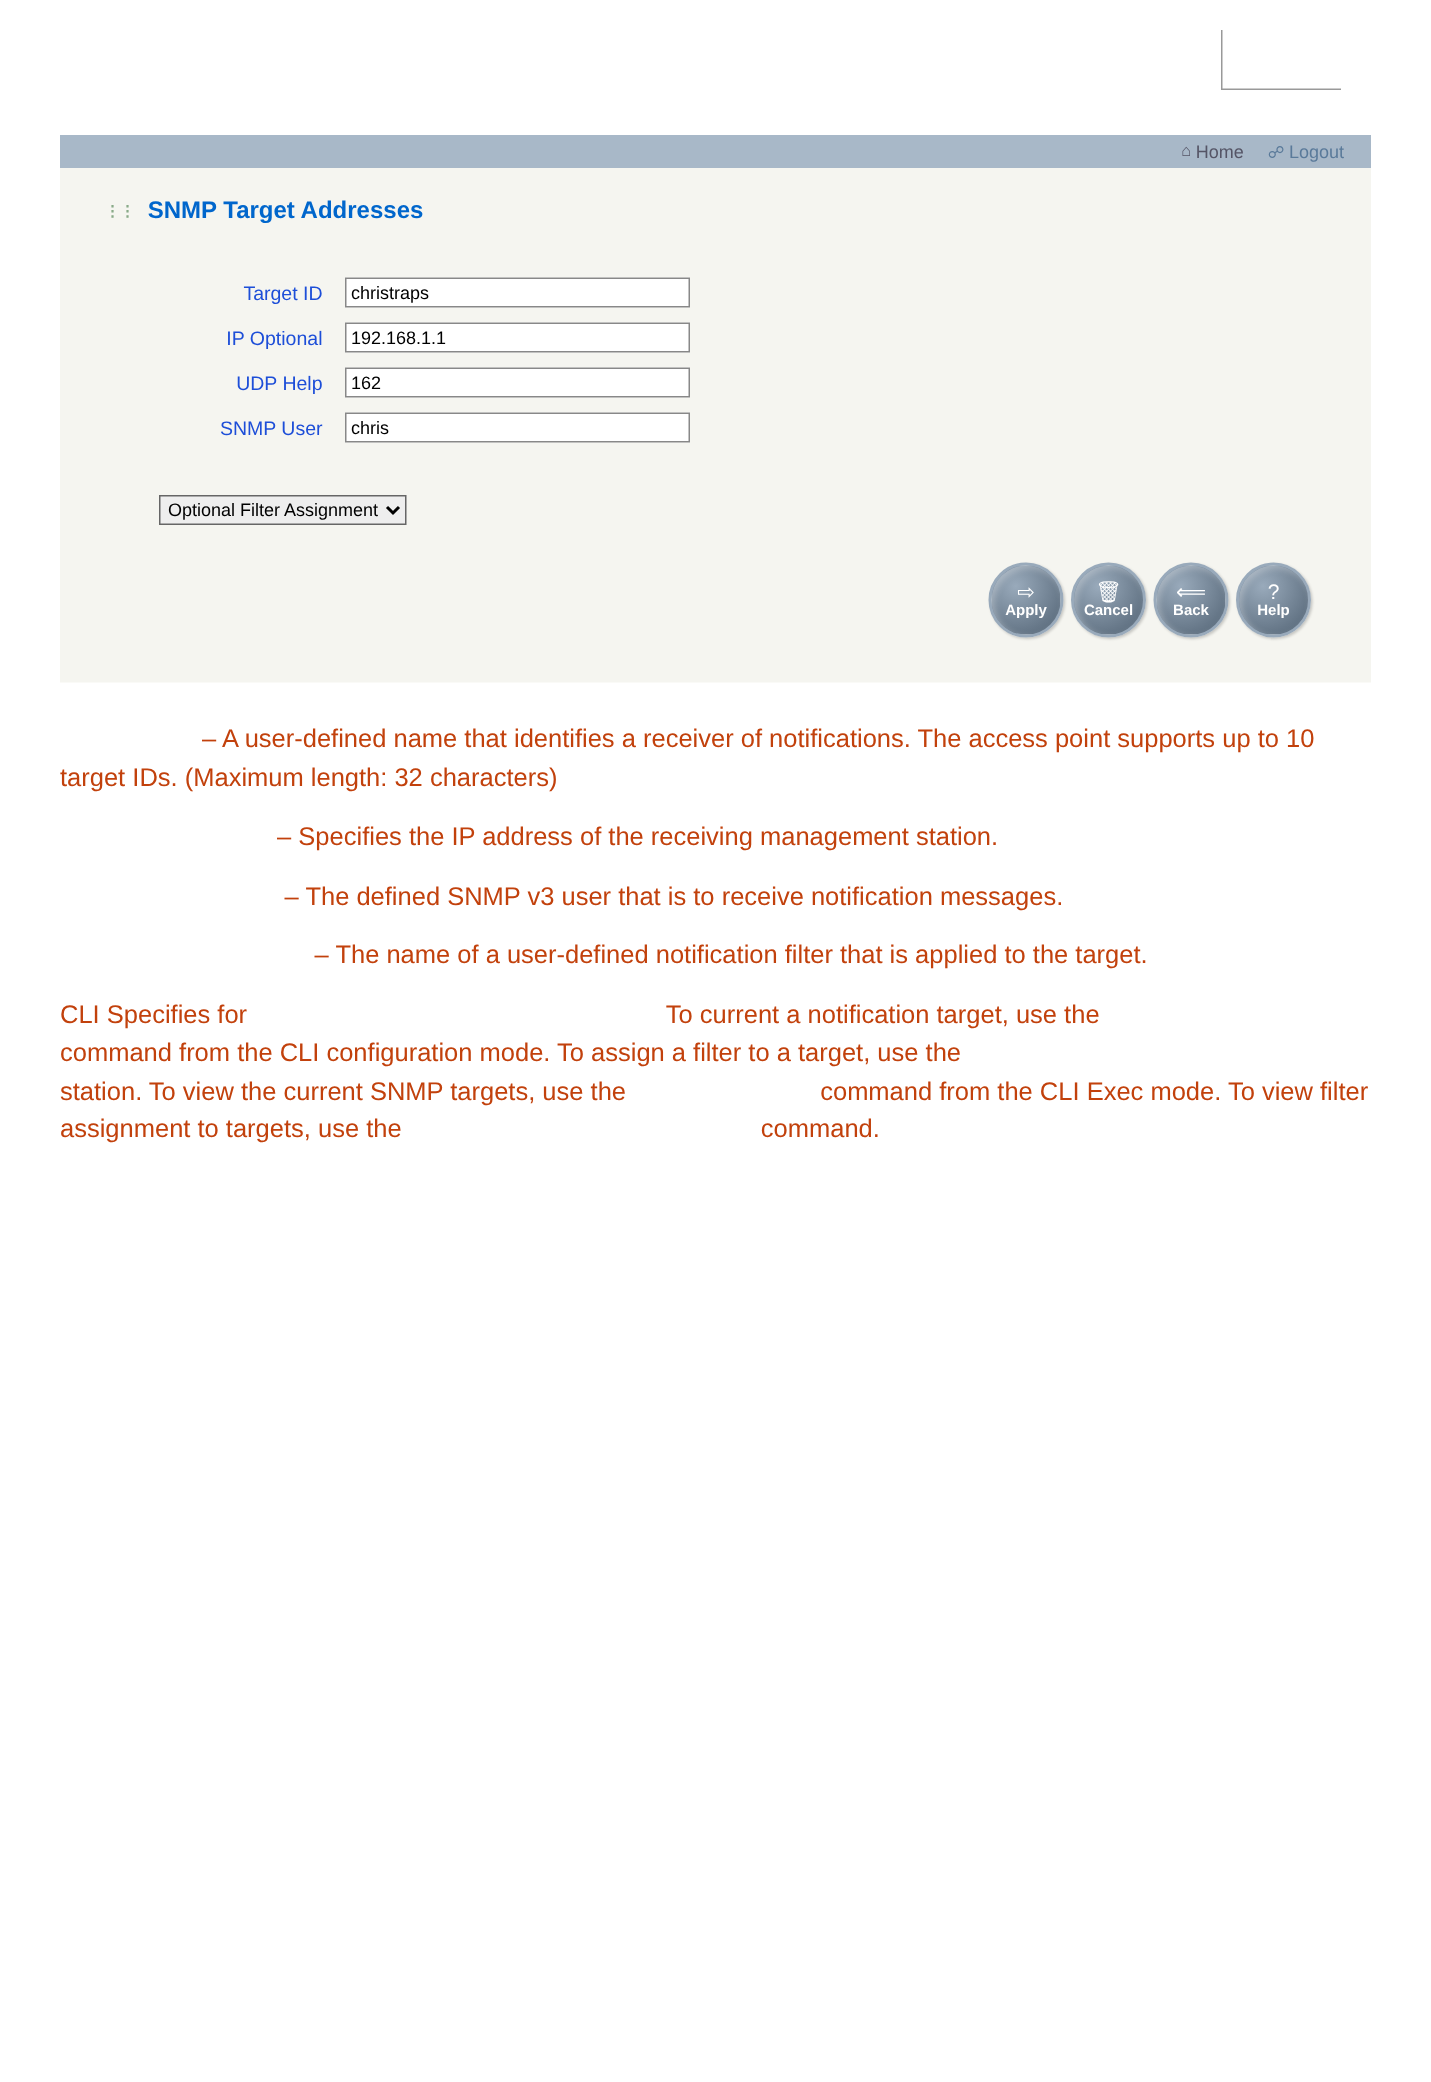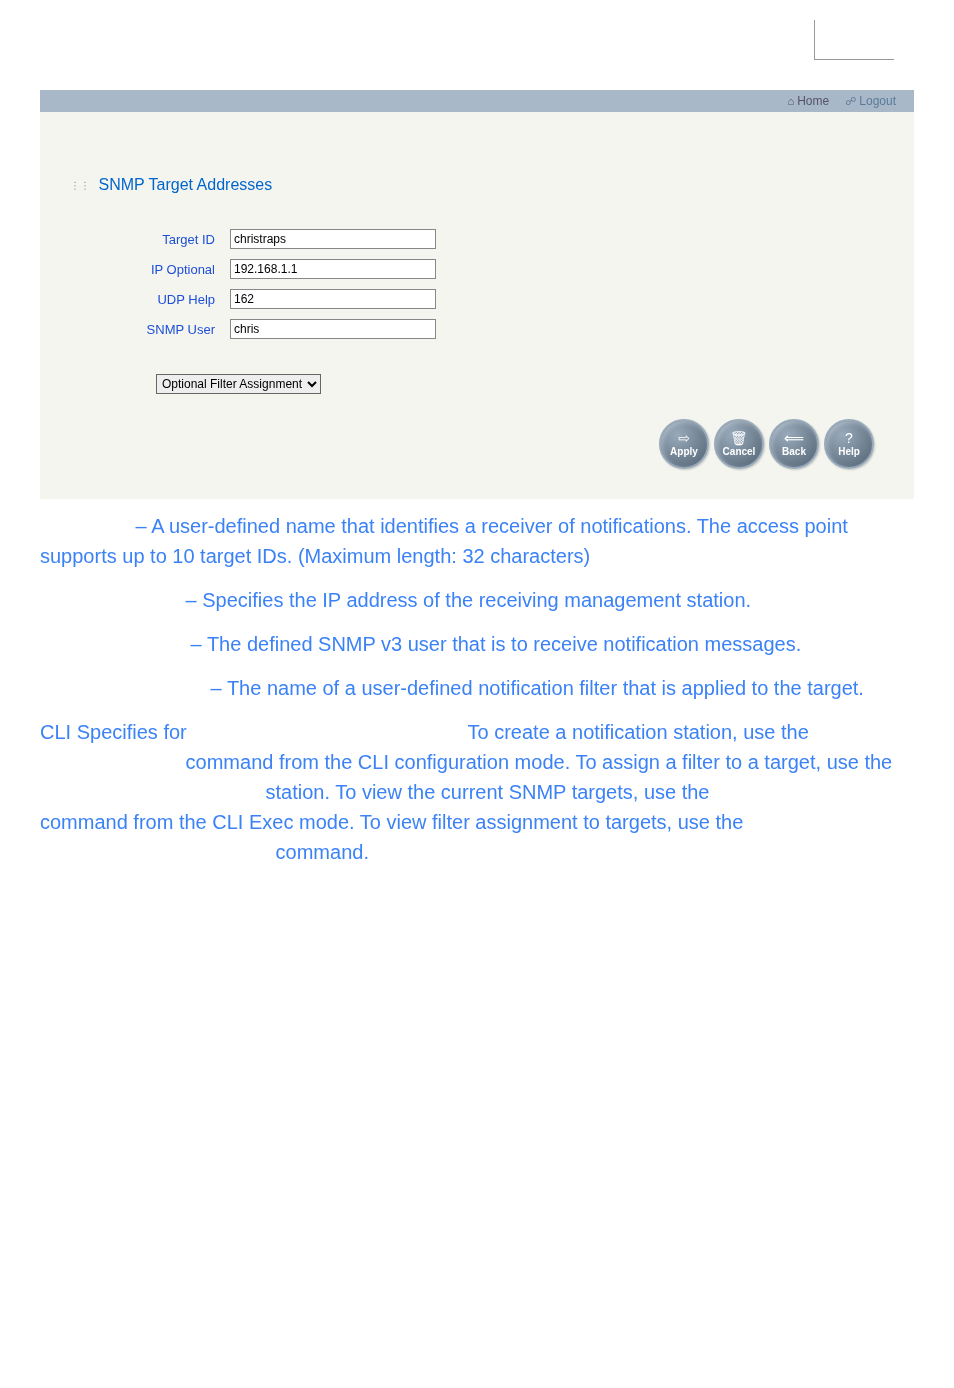--- a/index.html
+++ b/index.html
@@ -47,23 +47,22 @@
       margin-right: 3px;
       font-size: 11px;
     }
     .panel {
       background: #f5f5f0;
       padding: 20px 30px 30px 30px;
     }
     .panel-title {
       color: #0066cc;
       font-size: 16px;
-      font-weight: normal;
+      font-weight: bold;
       margin-bottom: 30px;
-      margin-top: 44px;
     }
     .panel-title .dots {
       color: #8a8;
       margin-right: 4px;
       font-size: 10px;
       vertical-align: middle;
     }
     .form-area {
       display: table;
       margin-left: 20px;
@@ -78,30 +77,30 @@
       text-align: right;
       padding: 5px 15px 5px 0;
       vertical-align: middle;
       width: 140px;
     }
     .form-input-cell {
       display: table-cell;
       padding: 5px 0;
     }
     .form-input {
-      width: 206px;
+      width: 230px;
       height: 20px;
       font-size: 12px;
       padding: 1px 3px;
       border: 1px solid #888;
       background: #fff;
     }
     .dropdown-row {
       margin-top: 30px;
-      margin-left: 86px;
+      margin-left: 36px;
     }
     .dropdown {
       font-size: 12px;
       padding: 1px;
       border: 1px solid #666;
       background: #eee;
     }
     .button-row {
       display: flex;
       justify-content: flex-end;
@@ -127,24 +126,24 @@
     .circle-btn .btn-icon {
       font-size: 14px;
       line-height: 1;
     }
     .circle-btn .btn-label {
       font-size: 10px;
       margin-top: 1px;
       font-weight: bold;
     }
     .doc-text {
-      margin-top: 12px;
-      font-size: 20px;
+      margin-top: 25px;
+      font-size: 17px;
       line-height: 1.5;
-      color: #3b82f6;
+      color: #c2410c;
     }
     .doc-text p {
       margin-bottom: 14px;
     }
   </style>
 </head>
 <body>
 
 <div class="crop-mark"></div>
 
@@ -219,21 +218,21 @@
 </div>
 
 <div class="doc-text">
   <p><span style="display:inline-block;width:90px"></span><span> – A user-defined name that identifies a receiver of notifications. The access point supports up to 10 target IDs. (Maximum length: 32 characters)</span></p>
   <p><span style="display:inline-block;width:140px"></span><span> – Specifies the IP address of the receiving management station.</span></p>
   <p><span style="display:inline-block;width:145px"></span><span> – The defined SNMP v3 user that is to receive notification messages.</span></p>
   <p><span style="display:inline-block;width:165px"></span><span> – The name of a user-defined notification filter that is applied to the target.</span></p>
   <p>
     <span>CLI Specifies for </span>
     <span style="display:inline-block;width:270px"></span>
-    <span> To create a notification station, use the </span>
+    <span> To current a notification target, use the </span>
     <span style="display:inline-block;width:140px"></span>
     <span> command from the CLI configuration mode. To assign a filter to a target, use the </span>
     <span style="display:inline-block;width:220px"></span>
     <span> station. To view the current SNMP targets, use the </span>
     <span style="display:inline-block;width:120px"></span>
     <span> command from the CLI Exec mode. To view filter assignment to targets, use the </span>
     <span style="display:inline-block;width:230px"></span>
     <span> command.</span>
   </p>
 </div>

